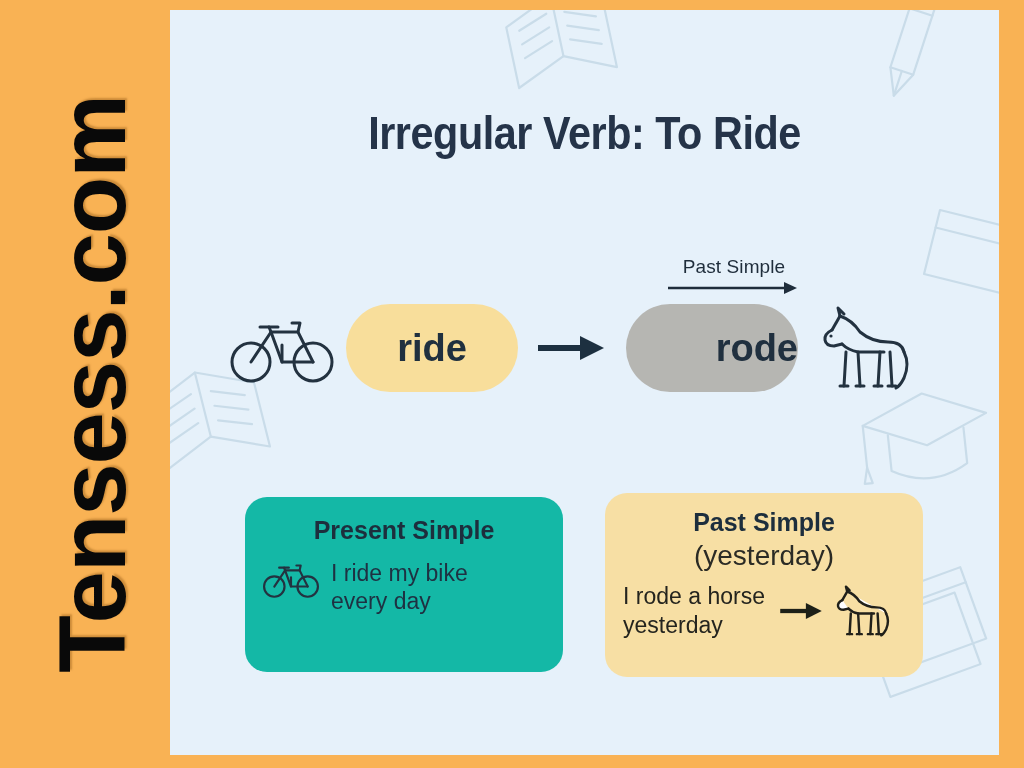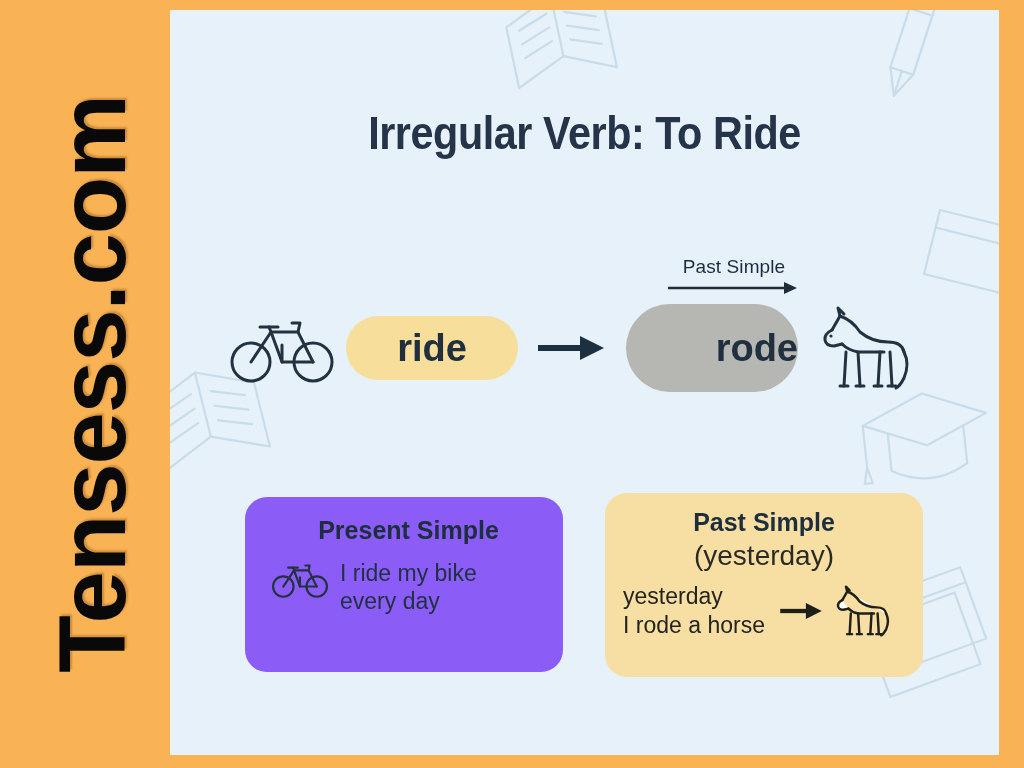--- a/index.html
+++ b/index.html
@@ -95,21 +95,21 @@
     align-items: center;
     justify-content: center;
     border-radius: 48px;
     font-family: "Liberation Sans", sans-serif;
     font-weight: bold;
     font-size: 38px;
     color: #20303F;
   }
   #pill-present {
     width: 172px;
-    height: 64px;
+    height: 88px;
     background: #F8DE9B;
   }
   #pill-past {
     width: 172px;
     height: 88px;
     background: #B6B6B2;
     justify-content: flex-end;
   }
 
   .big-arrow {
@@ -136,22 +136,22 @@
   .info-card {
     position: absolute;
     border-radius: 22px;
     box-sizing: border-box;
   }
   #card-present {
     left: 75px;
     top: 487px;
     width: 318px;
     height: 175px;
-    background: #8b5cf6;
-    padding: 20px 18px 0 27px;
+    background: #14b8a6;
+    padding: 20px 18px 0 18px;
   }
   #card-past {
     left: 435px;
     top: 483px;
     width: 318px;
     height: 184px;
     background: #F7DFA4;
     padding: 16px 18px 0 18px;
   }
   .card-heading {
@@ -319,22 +319,22 @@
           <div>every day</div>
         </div>
       </div>
     </div>
 
     <div class="info-card" id="card-past">
       <div class="card-heading">Past Simple</div>
       <div class="card-sub">(yesterday)</div>
       <div class="card-body">
         <div class="card-sentence">
+          <div>I rode a horse</div>
           <div>yesterday</div>
-          <div>I rode a horse</div>
         </div>
         <svg class="small-arrow" width="44" height="20" viewBox="0 0 72 30">
           <line x1="2" y1="15" x2="48" y2="15" stroke="#1D2018" stroke-width="7"></line>
           <path d="M44 2 L70 15 L44 28 Z" fill="#1D2018"></path>
         </svg>
         <svg width="64" height="56" viewBox="0 0 104 92" fill="none" stroke="#20201A" stroke-width="4" stroke-linecap="round" stroke-linejoin="round">
           <path d="M18 28 Q10 32 11 38 Q12 44 20 44 L28 42" fill="#FFFFFF"></path>
           <path d="M18 28 L26 14"></path>
           <path d="M26 14 L24 6 L30 12"></path>
           <path d="M26 14 Q38 18 46 30 Q58 40 74 40 Q88 40 90 50" fill="#FFFFFF"></path>

